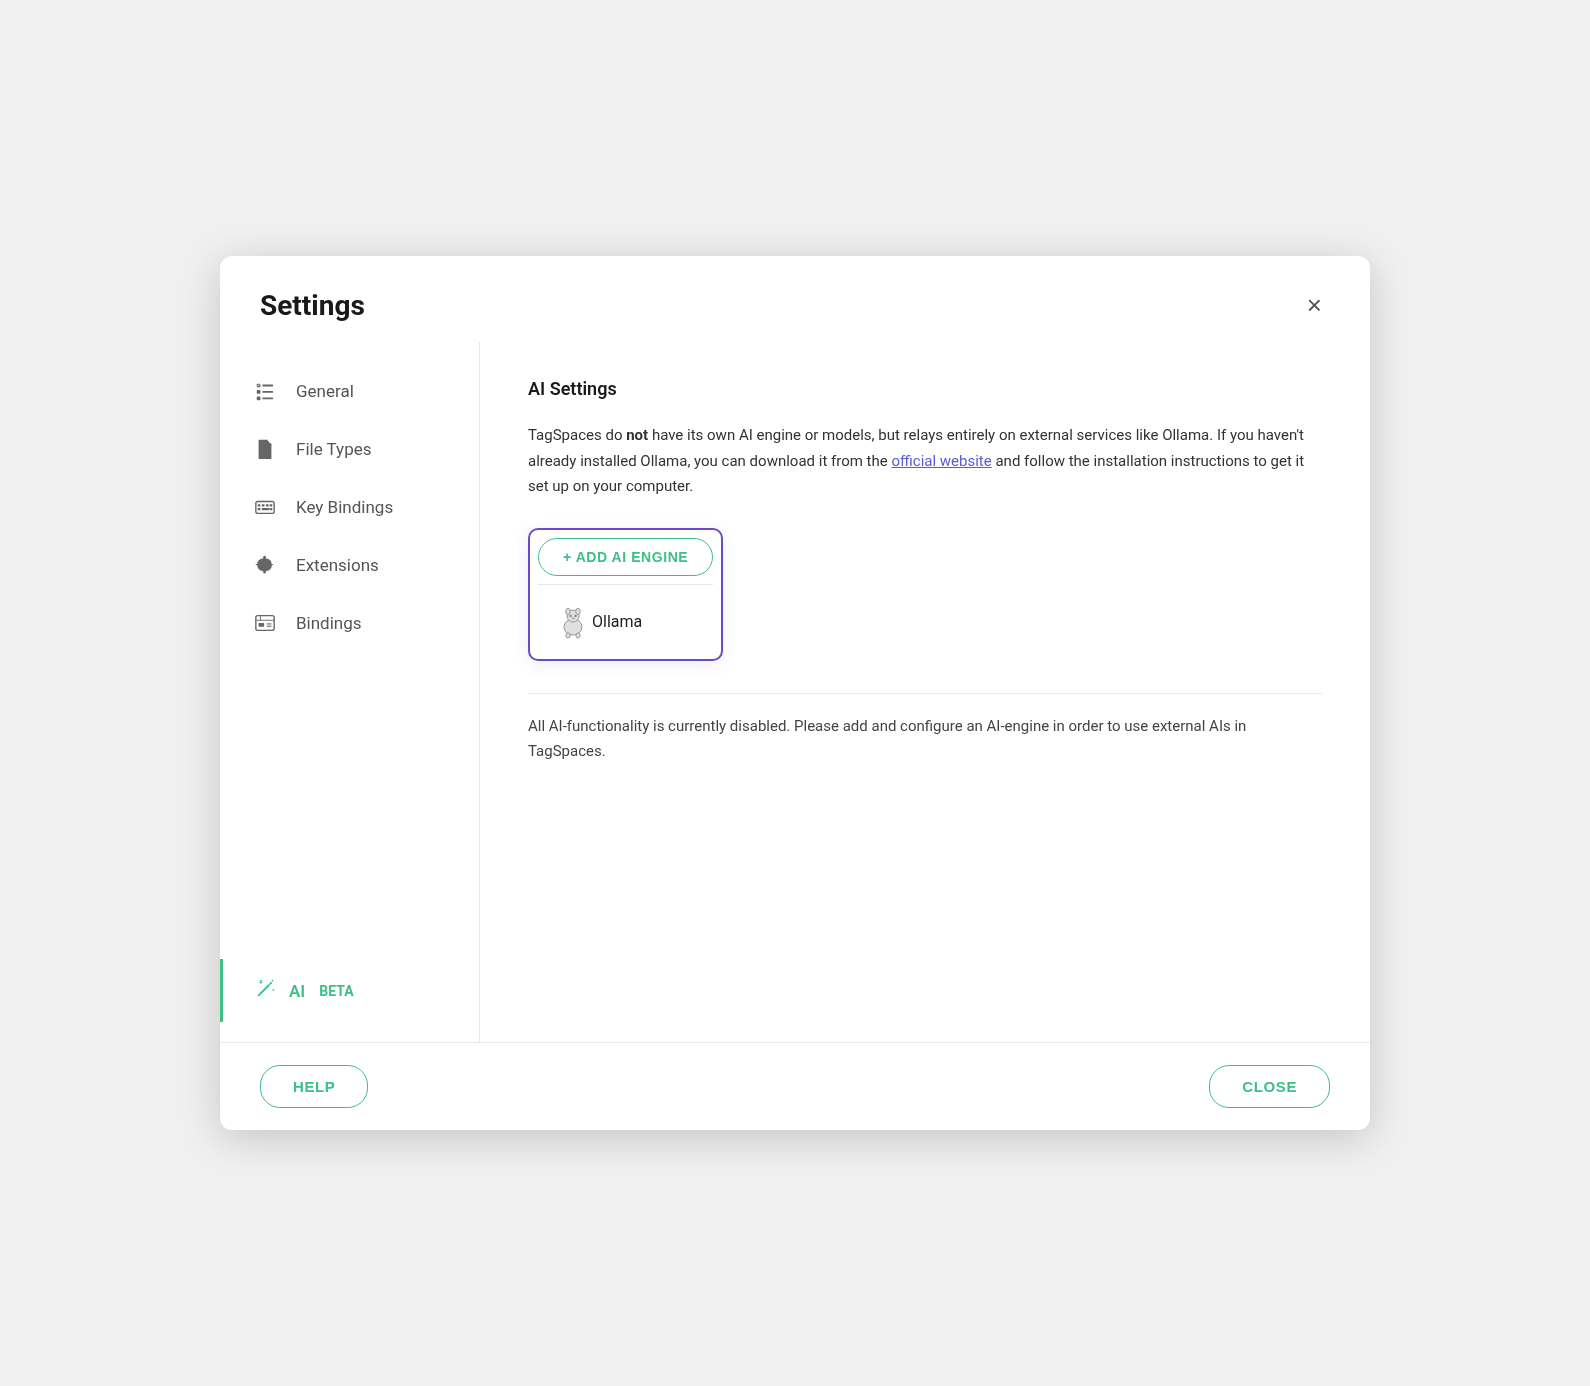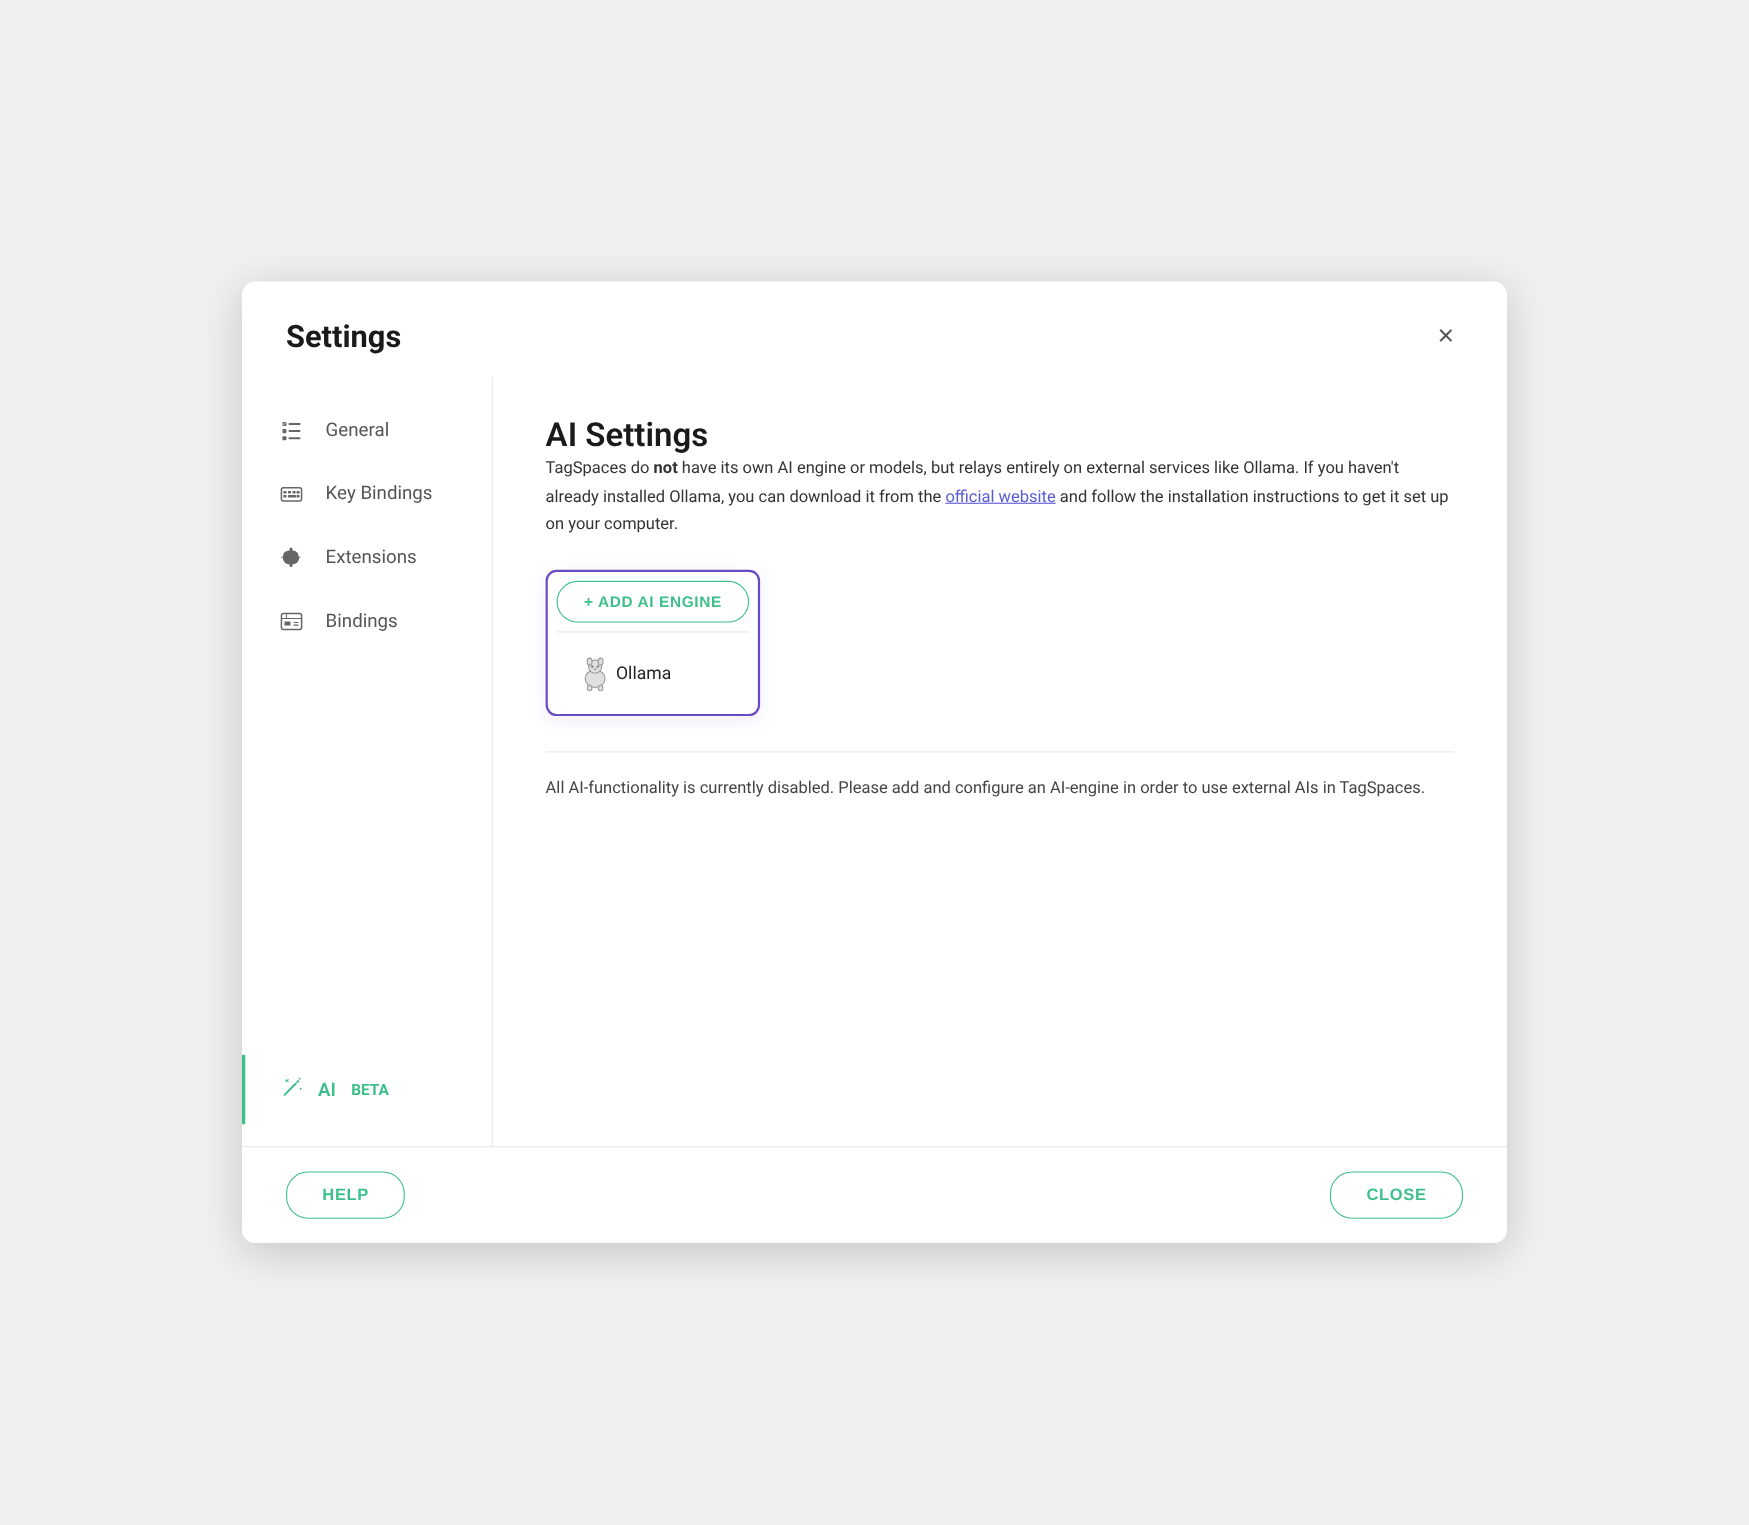--- a/index.html
+++ b/index.html
@@ -38,21 +38,21 @@
       font-size: 26px;
       color: #555;
       line-height: 1;
       padding: 4px 8px;
     }
     .dialog-body {
       display: flex;
       min-height: 700px;
     }
     .sidebar {
-      width: 228px;
+      width: 260px;
       border-right: 1px solid #e8e8e8;
       padding: 20px 0;
       display: flex;
       flex-direction: column;
     }
     .sidebar-item {
       display: flex;
       align-items: center;
       gap: 18px;
       padding: 18px 32px;
@@ -95,23 +95,24 @@
     }
     .ai-wand-icon {
       font-size: 20px;
     }
     .main-content {
       flex: 1;
       padding: 36px 48px;
       position: relative;
     }
     .section-title {
-      font-size: 30px;
+      font-size: 18px;
       font-weight: 600;
       color: #1a1a1a;
+      margin-bottom: 24px;
     }
     .description-text {
       font-size: 15px;
       color: #333;
       line-height: 1.7;
       margin-bottom: 28px;
     }
     .description-text strong {
       font-weight: 700;
     }
@@ -226,20 +227,29 @@
             <rect x="3" y="11" width="4" height="4" rx="1"></rect>
             <rect x="9" y="12" width="12" height="2" rx="1"></rect>
             <rect x="3" y="18" width="4" height="4" rx="1"></rect>
             <rect x="9" y="19" width="12" height="2" rx="1"></rect>
             <polyline points="3.5,5.5 4.5,6.5 6,4.8" stroke="#fff" stroke-width="0.8" fill="none"></polyline>
           </svg>
         </span>
         <span class="sidebar-label">General</span>
       </div>
 
+      <div class="sidebar-item">
+        <span class="icon">
+          <svg class="icon-svg" viewBox="0 0 24 24" xmlns="http://www.w3.org/2000/svg">
+            <path d="M6 2h8l5 5v15a1 1 0 01-1 1H6a1 1 0 01-1-1V3a1 1 0 011-1z"></path>
+            <path d="M14 2v5h5" fill="none" stroke="#666" stroke-width="1.2"></path>
+          </svg>
+        </span>
+        <span class="sidebar-label">File Types</span>
+      </div>
 
       <div class="sidebar-item">
         <span class="icon">
           <svg class="icon-svg" viewBox="0 0 24 24" xmlns="http://www.w3.org/2000/svg">
             <rect x="2" y="6" width="20" height="13" rx="2" fill="none" stroke="#666" stroke-width="1.5"></rect>
             <rect x="4" y="9" width="3" height="2.5" rx="0.5"></rect>
             <rect x="8.5" y="9" width="3" height="2.5" rx="0.5"></rect>
             <rect x="13" y="9" width="3" height="2.5" rx="0.5"></rect>
             <rect x="17" y="9" width="3" height="2.5" rx="0.5"></rect>
             <rect x="4" y="13" width="3" height="2.5" rx="0.5"></rect>

